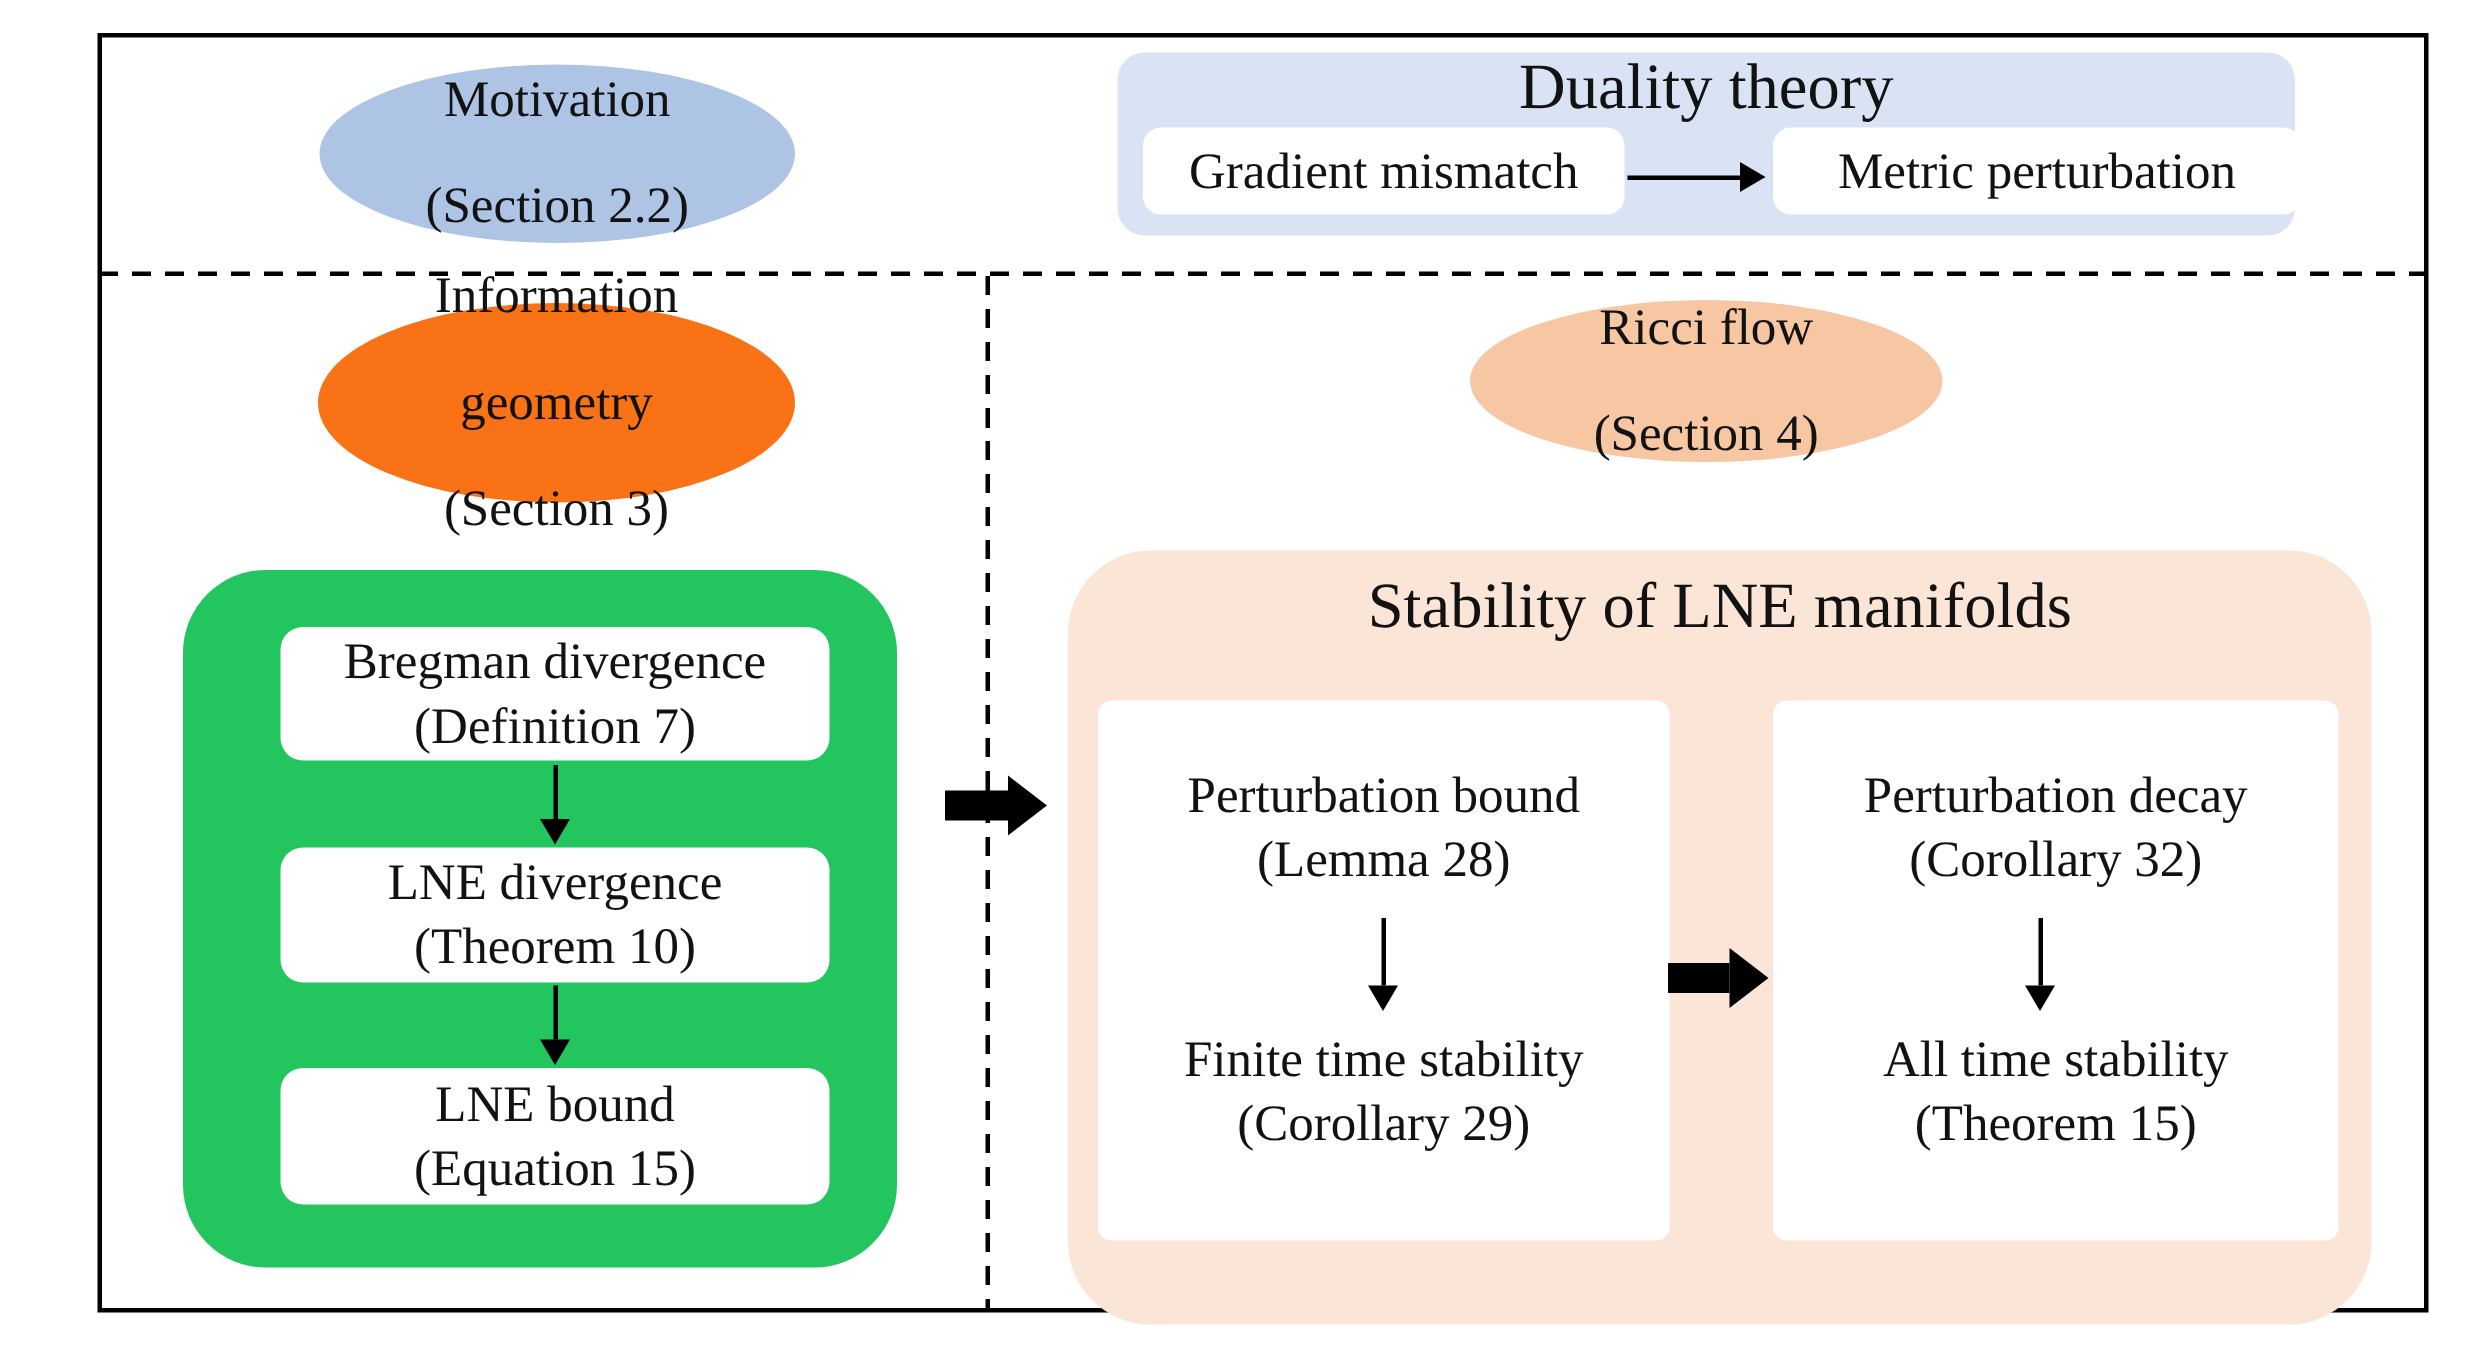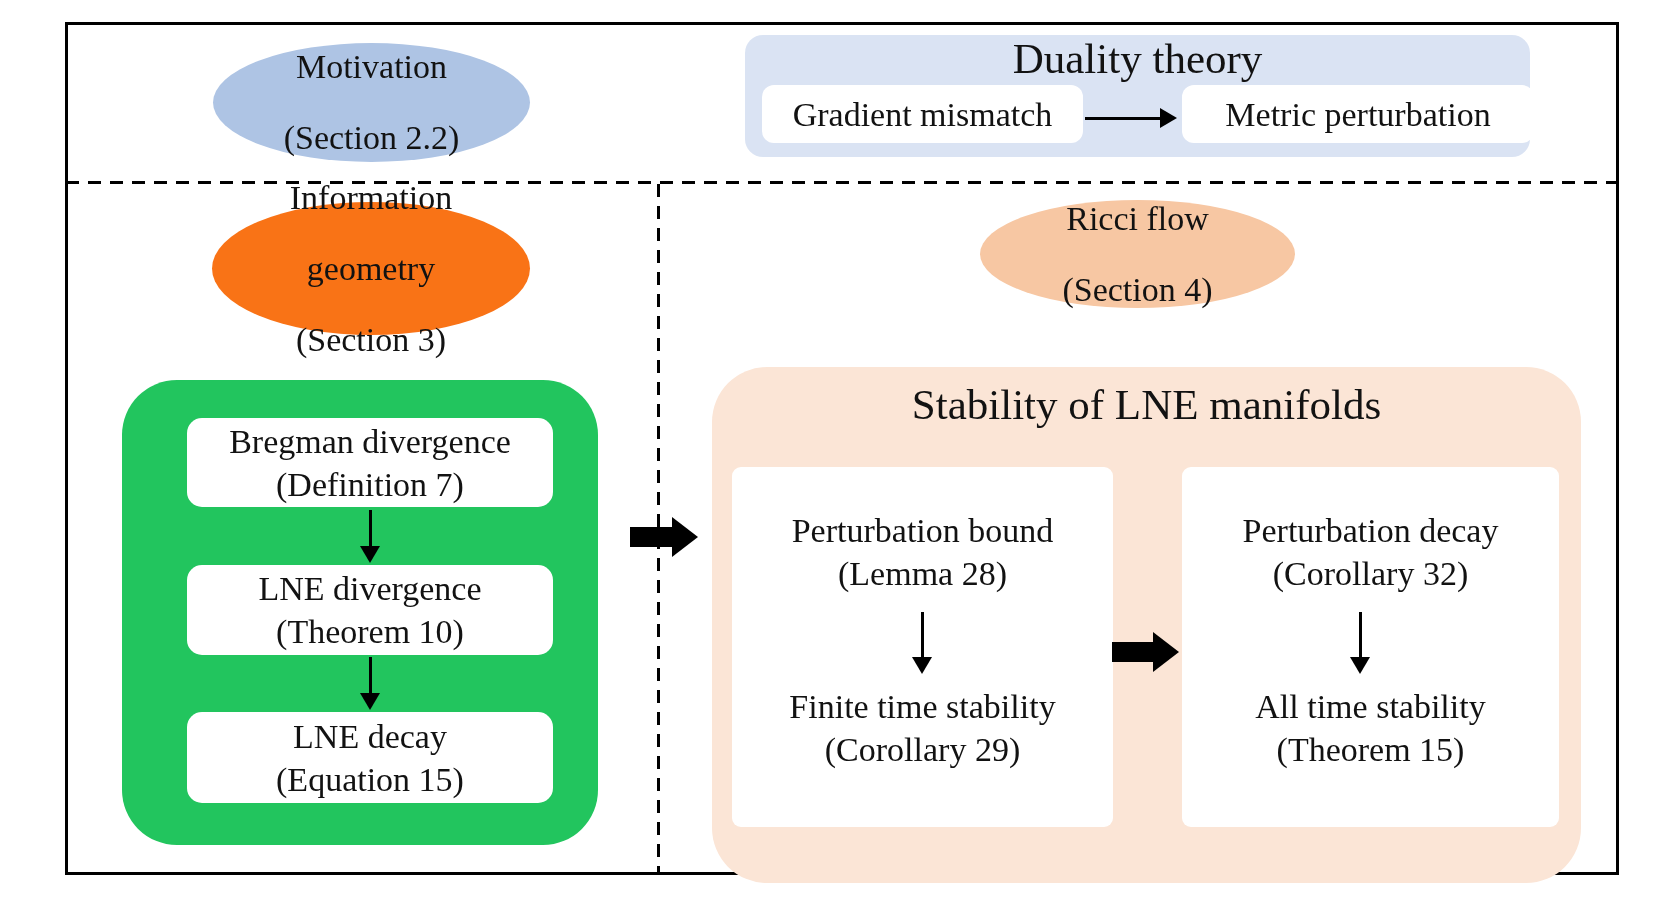--- a/index.html
+++ b/index.html
@@ -85,21 +85,21 @@
     </div>
     <div class="node gnode" style="left:65px;top:185px;width:366px;height:90px;">
       <span>LNE divergence</span>
       <span>(Theorem 10)</span>
     </div>
     <div class="varrow" style="left:238px;top:277px;height:53px;">
       <div class="shaft"></div>
         <div class="head"></div>
     </div>
     <div class="node gnode" style="left:65px;top:332px;width:366px;height:91px;">
-      <span>LNE decay</span>
+      <span>LNE bound</span>
       <span>(Equation 15)</span>
     </div>
   </div>
 
   <div class="thickarrow" style="left:630px;top:517px;">
     <div class="tail"></div>
       <div class="head"></div>
   </div>
 
   <div class="abs ellipse" style="left:980px;top:200px;width:315px;height:108px;background:#f7c7a3;">

